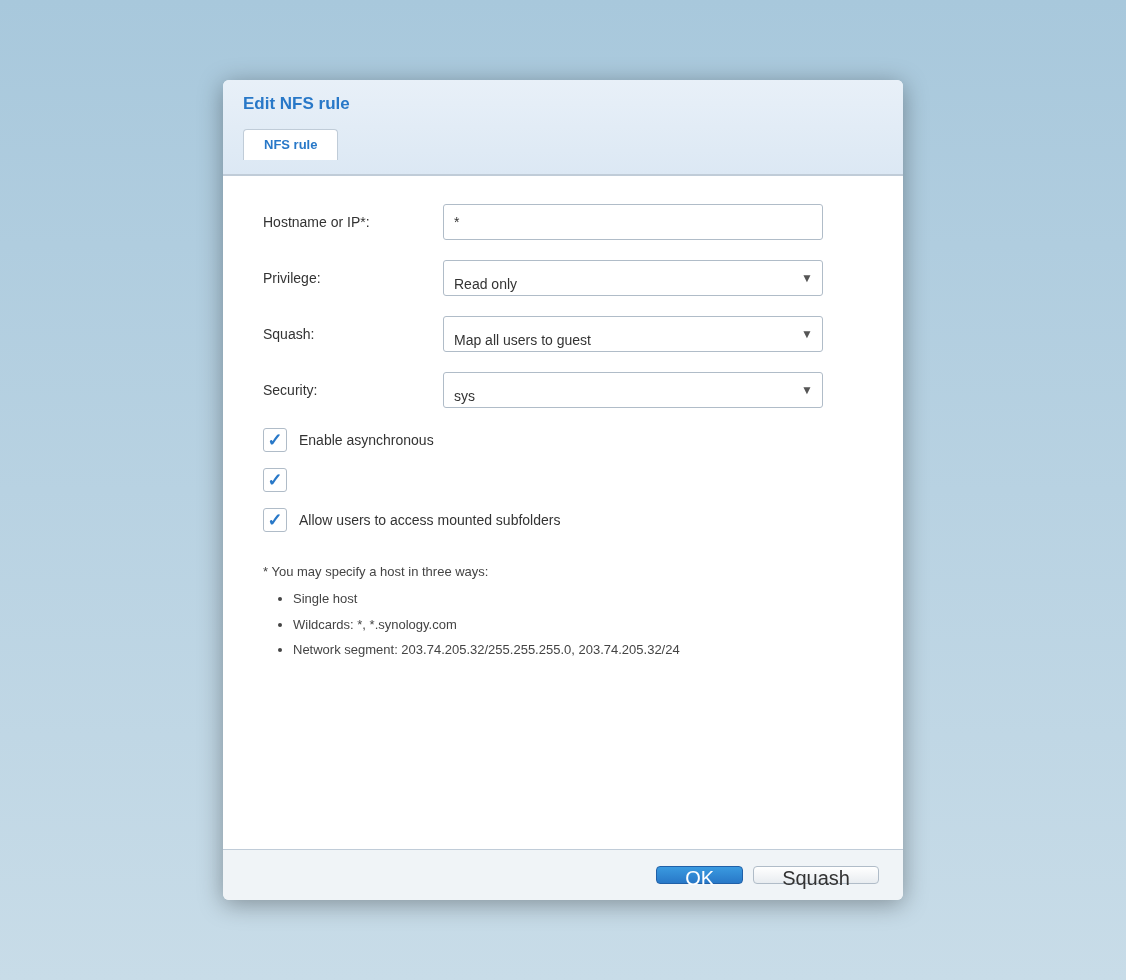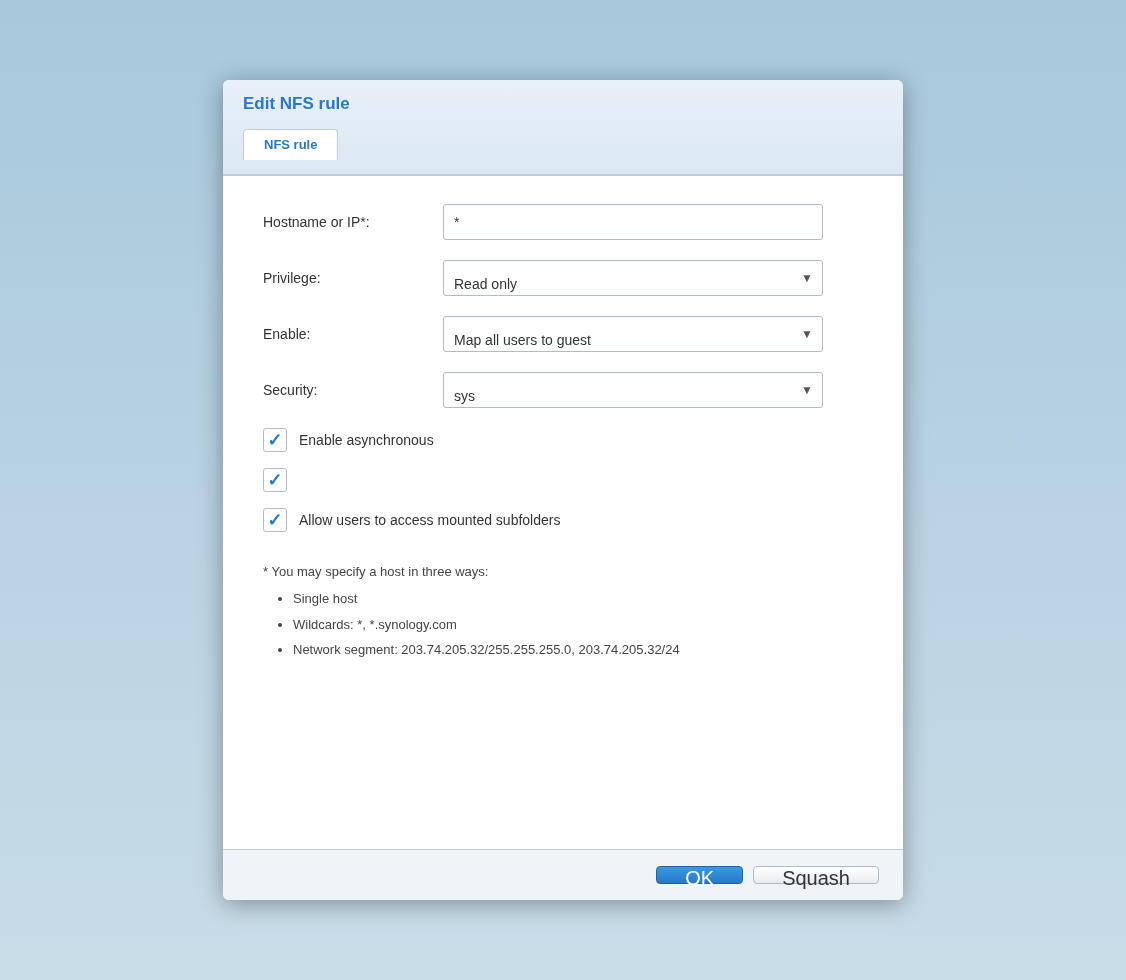--- a/index.html
+++ b/index.html
@@ -255,21 +255,21 @@
       <div class="form-select-wrapper">
         <select class="form-select">
           <option>Read only</option>
           <option>Read/Write</option>
         </select>
         <span class="select-arrow">▼</span>
       </div>
     </div>
 
     <div class="form-row">
-      <div class="form-label">Enable:</div>
+      <div class="form-label">Squash:</div>
       <div class="form-select-wrapper">
         <select class="form-select">
           <option>Map all users to guest</option>
           <option>No mapping</option>
           <option>Map root to admin</option>
           <option>Map all users to admin</option>
         </select>
         <span class="select-arrow">▼</span>
       </div>
     </div>

